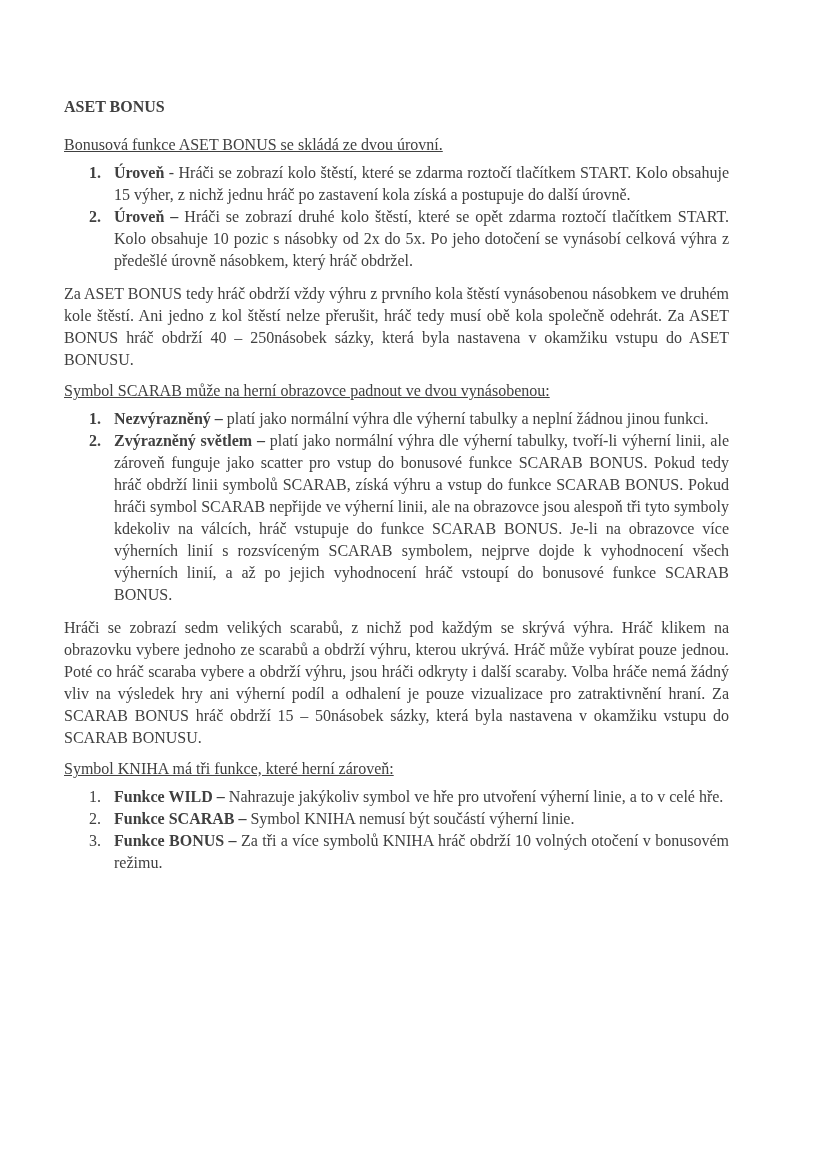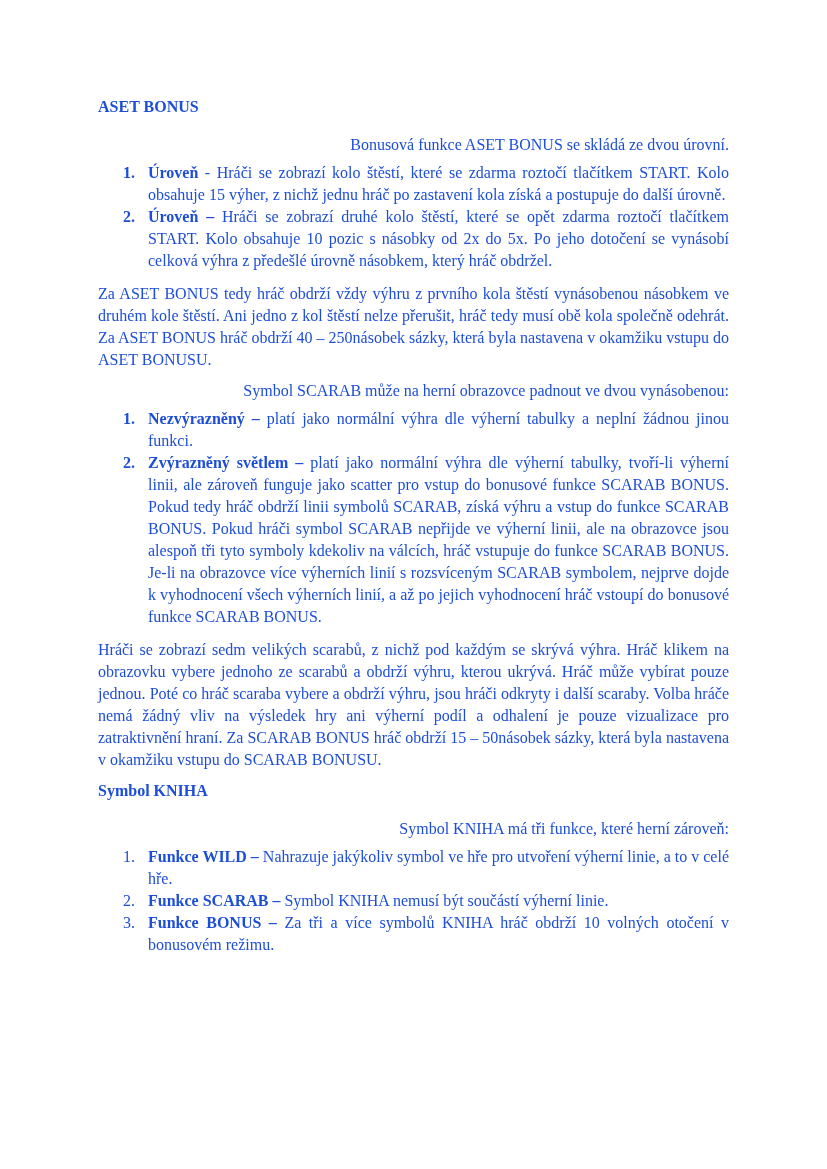--- a/index.html
+++ b/index.html
@@ -2,40 +2,41 @@
 <html><head>
 <meta charset="utf-8">
 <style>
   html, body { margin: 0; padding: 0; background: #ffffff; }
   .page {
     position: relative;
     width: 827px;
     height: 1169px;
     background: #ffffff;
     box-sizing: border-box;
-    padding: 96px 98px 40px 98px;
+    padding: 96px 98px 40px 64px;
     font-family: "Liberation Serif", "DejaVu Serif", serif;
     font-size: 16px;
     line-height: 22px;
-    color: #1d4ed8;
+    color: #404040;
     overflow: hidden;
   }
   .h {
     font-size: 16px;
     line-height: 22px;
     font-weight: bold;
     margin: 0 0 16px 0;
   }
   .para {
     margin: 0 0 9px 0;
     text-align: justify;
   }
   .intro {
     margin: 0 0 6px 0;
-    text-align: right;
+    text-align: left;
+    text-decoration: underline;
   }
   .list { margin: 0 0 11px 0; }
   .li {
     position: relative;
     padding-left: 50px;
     text-align: justify;
   }
   .li .num {
     position: absolute;
     left: 25px;
@@ -64,21 +65,20 @@
       <div class="li"><span class="num bold">1.</span><span class="bold">Nezvýrazněný – </span><span>platí jako normální výhra dle výherní tabulky a neplní žádnou jinou funkci.</span></div>
       <div class="li"><span class="num bold">2.</span><span class="bold">Zvýrazněný světlem – </span><span>platí jako normální výhra dle výherní tabulky, tvoří-li výherní linii, ale zároveň funguje jako scatter pro vstup do bonusové funkce SCARAB BONUS. Pokud tedy hráč obdrží linii symbolů SCARAB, získá výhru a vstup do funkce SCARAB BONUS. Pokud hráči symbol SCARAB nepřijde ve výherní linii, ale na obrazovce jsou alespoň tři tyto symboly kdekoliv na válcích, hráč vstupuje do funkce SCARAB BONUS. Je-li na obrazovce více výherních linií s rozsvíceným SCARAB symbolem, nejprve dojde k vyhodnocení všech výherních linií, a až po jejich vyhodnocení hráč vstoupí do bonusové funkce SCARAB BONUS.</span></div>
     </div>
   </section>
 
   <section>
     <p class="para">Hráči se zobrazí sedm velikých scarabů, z nichž pod každým se skrývá výhra. Hráč klikem na obrazovku vybere jednoho ze scarabů a obdrží výhru, kterou ukrývá. Hráč může vybírat pouze jednou. Poté co hráč scaraba vybere a obdrží výhru, jsou hráči odkryty i další scaraby. Volba hráče nemá žádný vliv na výsledek hry ani výherní podíl a odhalení je pouze vizualizace pro zatraktivnění hraní. Za SCARAB BONUS hráč obdrží 15 – 50násobek sázky, která byla nastavena v okamžiku vstupu do SCARAB BONUSU.</p>
   </section>
 
   <section>
-    <div class="h">Symbol KNIHA</div>
     <p class="intro">Symbol KNIHA má tři funkce, které herní zároveň:</p>
     <div class="list">
       <div class="li"><span class="num">1.</span><span class="bold">Funkce WILD – </span><span>Nahrazuje jakýkoliv symbol ve hře pro utvoření výherní linie, a to v celé hře.</span></div>
       <div class="li"><span class="num">2.</span><span class="bold">Funkce SCARAB – </span><span>Symbol KNIHA nemusí být součástí výherní linie.</span></div>
       <div class="li"><span class="num">3.</span><span class="bold">Funkce BONUS – </span><span>Za tři a více symbolů KNIHA hráč obdrží 10 volných otočení v bonusovém režimu.</span></div>
     </div>
   </section>
 
 </div>
 

